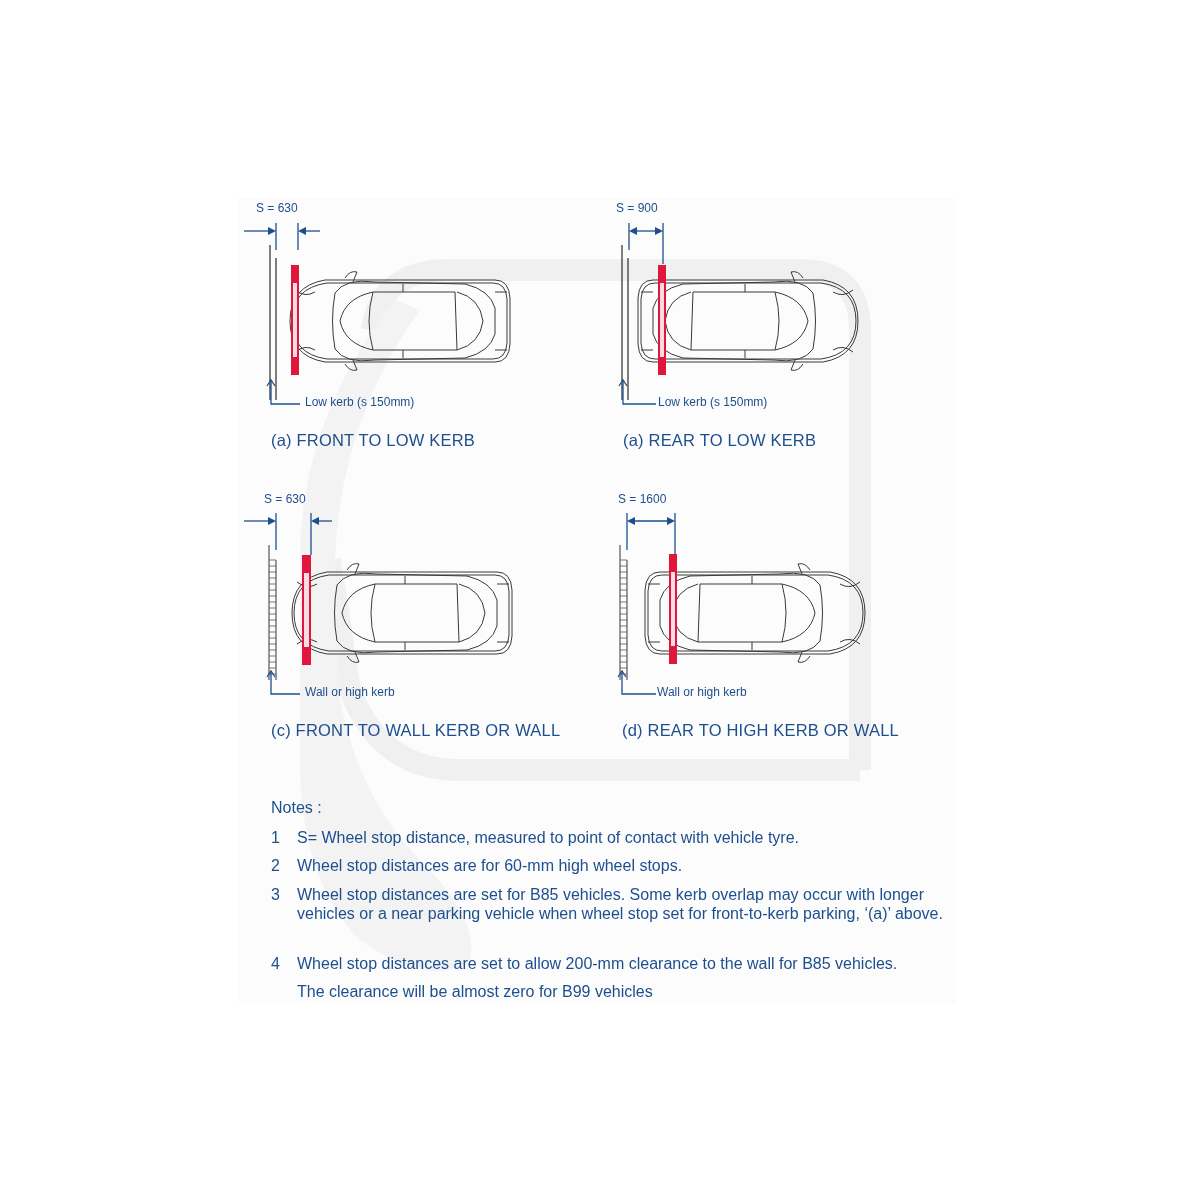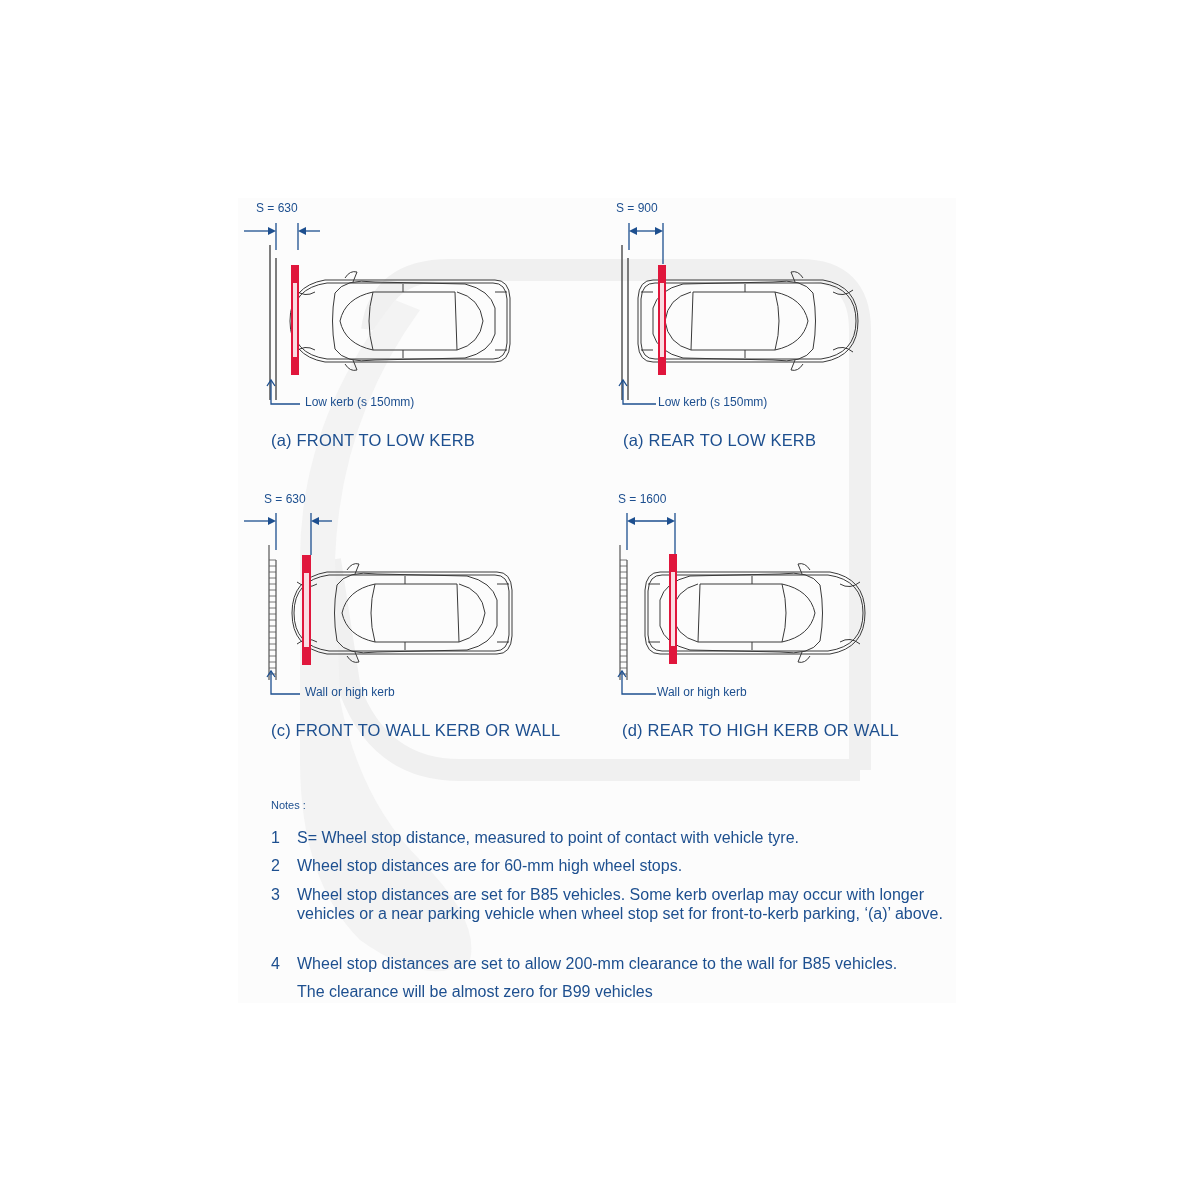--- a/index.html
+++ b/index.html
@@ -5,21 +5,21 @@
   html, body { margin:0; padding:0; background:#ffffff; }
   body { width:1200px; height:1200px; position:relative; overflow:hidden;
          font-family:"Liberation Sans", "DejaVu Sans", sans-serif; color:#1d4f8f; }
   .panel { position:absolute; left:238px; top:198px; width:718px; height:805px; background:#fcfcfc; }
   .watermark { position:absolute; left:0; top:0; width:1200px; height:1200px; }
   .abs { position:absolute; }
   .s-label { font-size:12px; color:#1d4f8f; white-space:nowrap;text-align:center; }
   .kerb-label { font-size:12px; color:#1d4f8f; white-space:nowrap; }
   .caption { font-size:16.5px; color:#1d4f8f; white-space:nowrap; letter-spacing:0.2px; }
   .diagram-svg { position:absolute; overflow:visible; }
-  .notes-title { position:absolute; left:271px; top:799px; font-size:11px; color:#1d4f8f; }
+  .notes-title { position:absolute; left:271px; top:799px; font-size:16px; color:#1d4f8f; }
   .note { position:absolute; left:271px; font-size:16px; color:#1d4f8f; line-height:19px; }
   .note .num { position:absolute; left:0; width:20px; }
   .note .txt { position:absolute; left:26px; width:680px; }
 </style>
 </head>
 <body>
 
 <div class="panel"></div>
 
 <svg class="watermark" viewBox="0 0 1200 1200">

